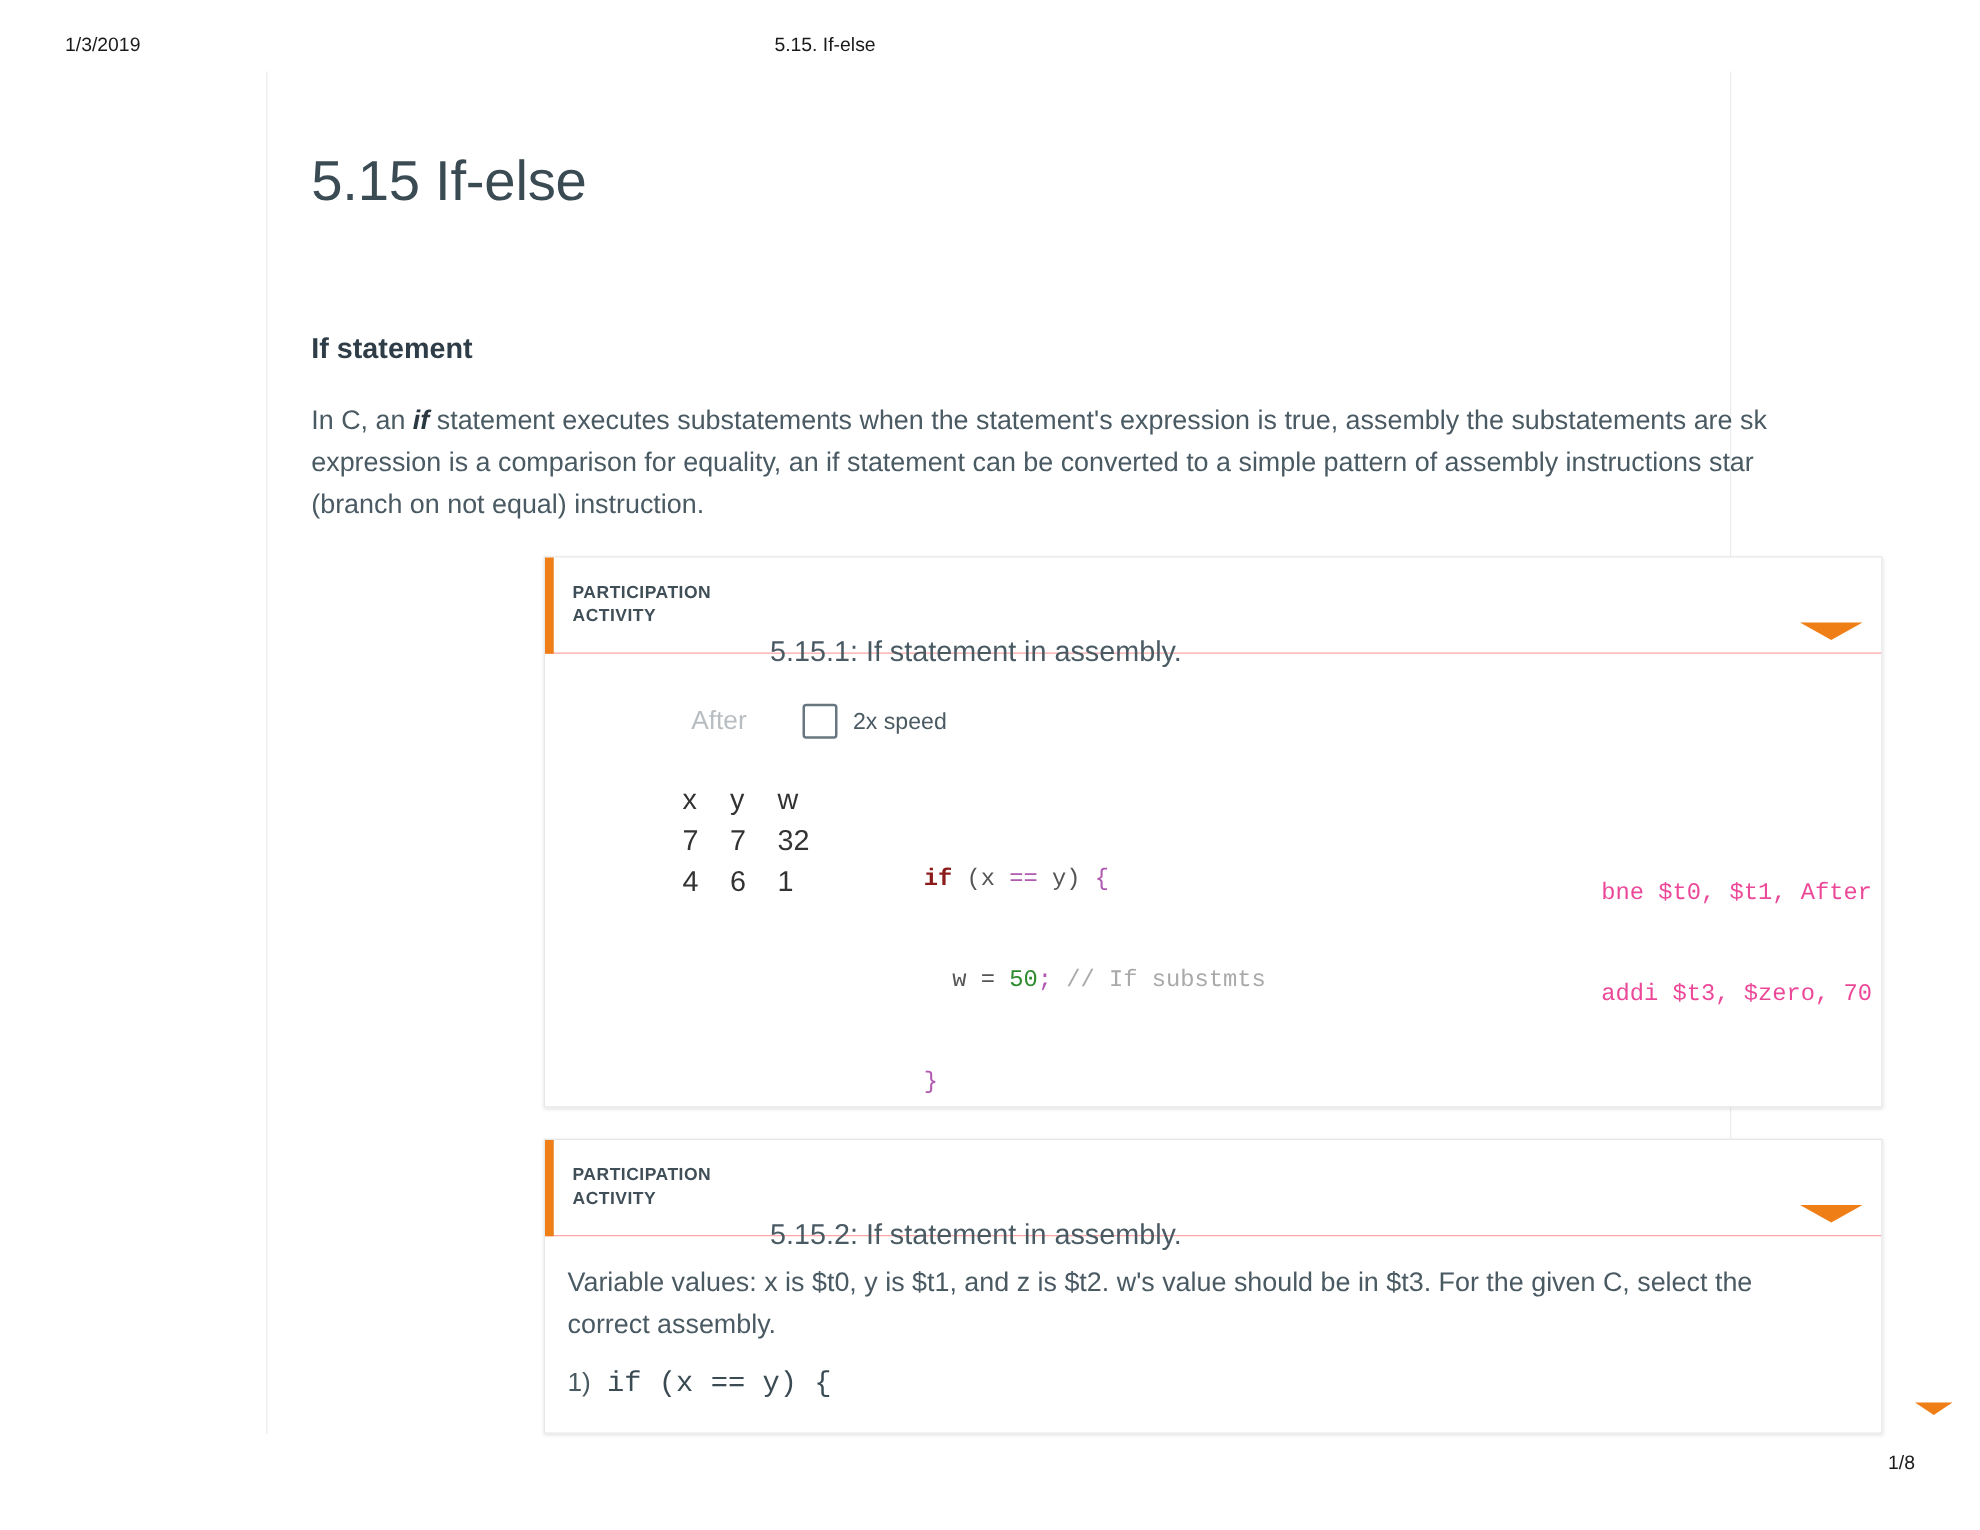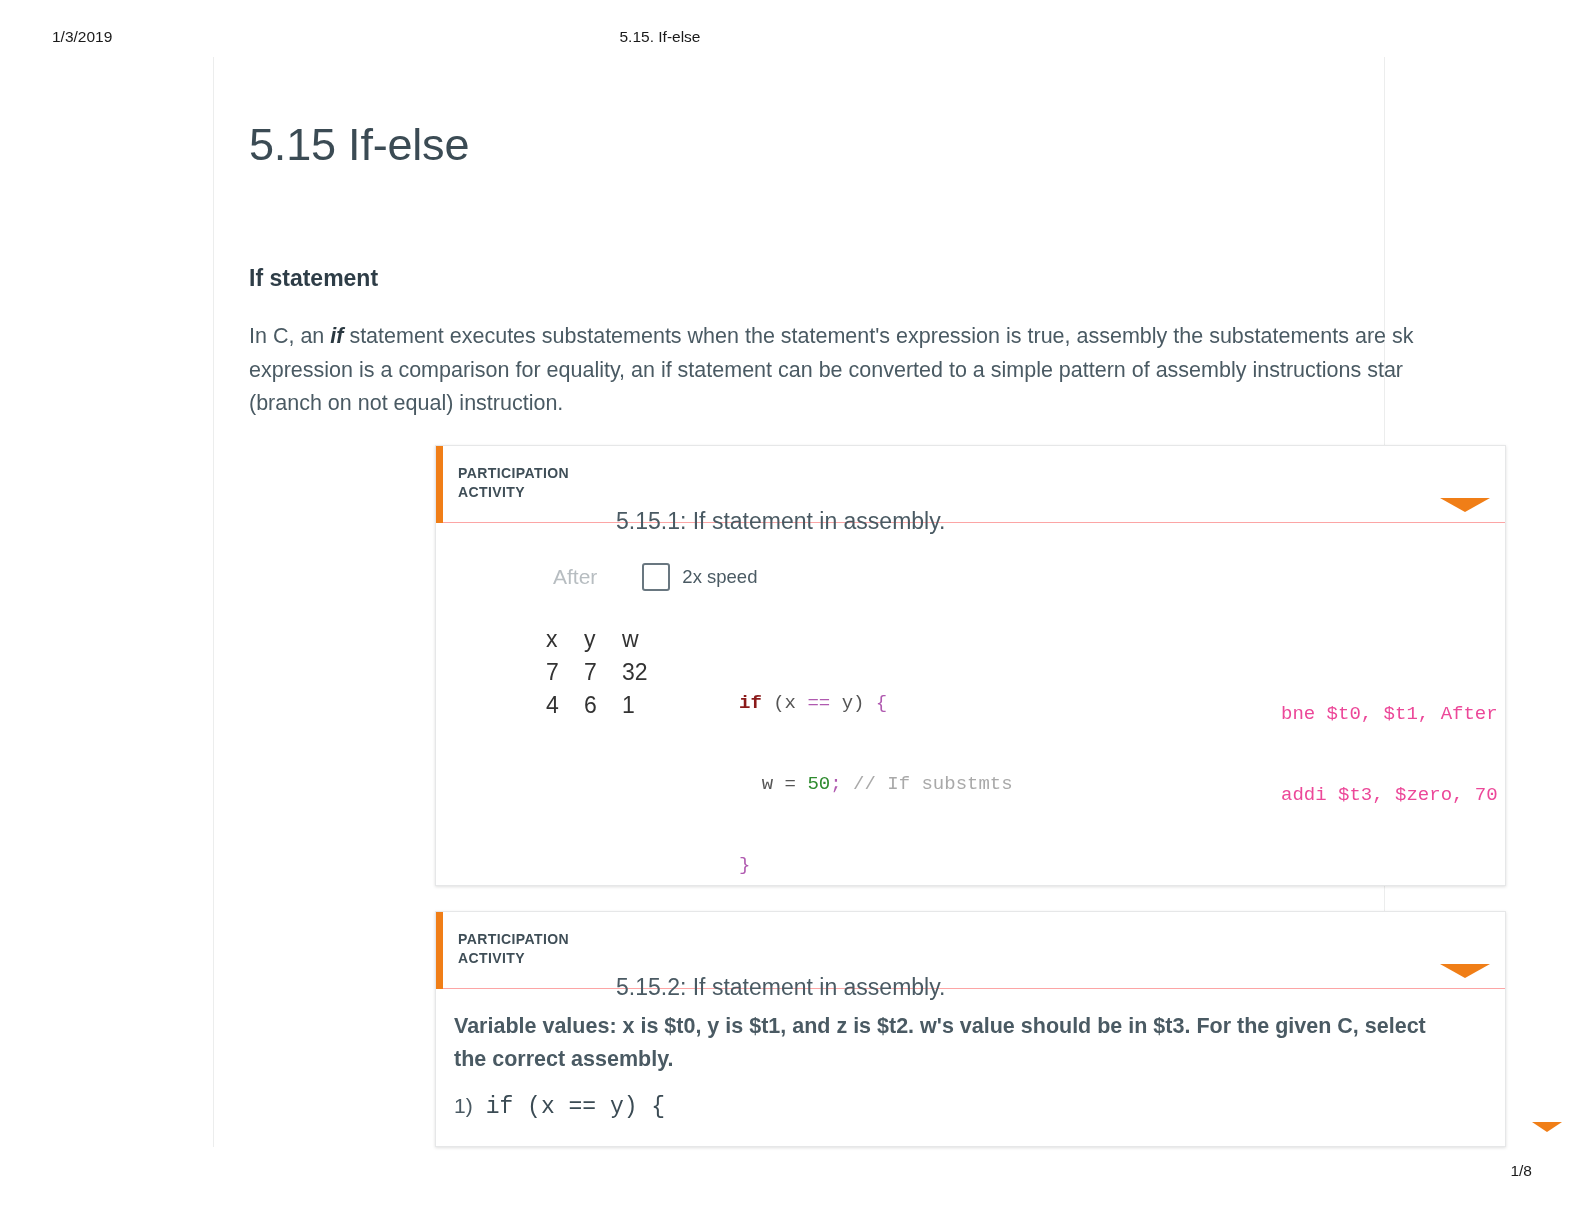--- a/index.html
+++ b/index.html
@@ -268,21 +268,20 @@
 
   
   .a2-text {
     position: absolute;
     left: 18px;
     top: 98px;
     width: 990px;
     font-size: 21.5px;
     line-height: 33px;
     color: #4a5a63;
-    font-weight: bold;
   }
   .a2-question {
     position: absolute;
     left: 18px;
     top: 182px;
     font-size: 21px;
     color: #4a5a63;
     display: flex;
     align-items: baseline;
   }

